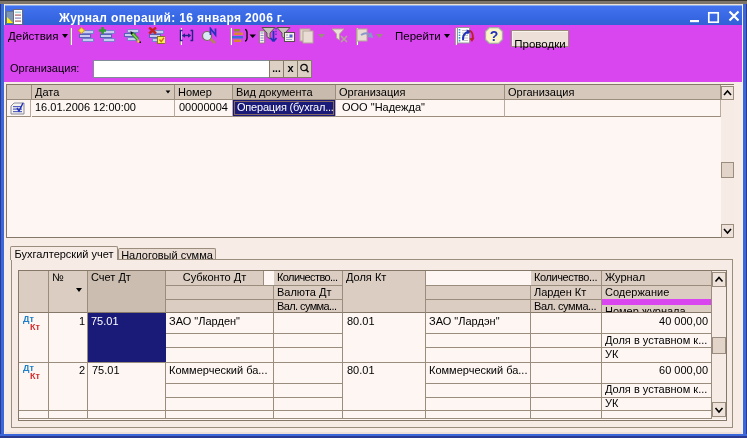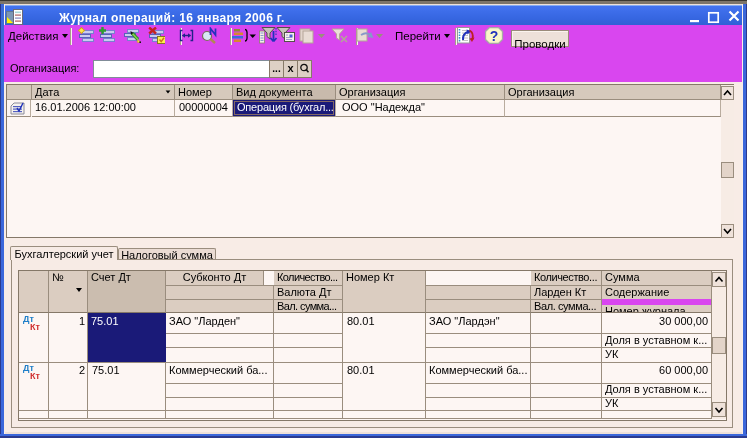--- a/index.html
+++ b/index.html
@@ -243,28 +243,28 @@
 
       <div class="abs gh" style="left:0;top:0;width:30px;height:42px;border-bottom:1px solid #857868;"></div>
       <div class="abs gh" style="left:30px;top:0;width:39px;height:42px;border-bottom:1px solid #857868;">№<div style="position:absolute;right:5px;top:17px;" class="darr"></div></div>
       <div class="abs gh" style="left:69px;top:0;width:78px;height:42px;background:#CBBDAF;border-bottom:1px solid #857868;">Счет Дт</div>
       <div class="abs gh" style="left:147px;top:0;width:98px;height:14px;text-align:center;">Субконто Дт</div>
       <div class="abs gh" style="left:147px;top:14px;width:108px;height:14px;border-top:1px solid #9A8D7E;"></div>
       <div class="abs gh" style="left:147px;top:28px;width:108px;height:14px;border-top:1px solid #9A8D7E;border-bottom:1px solid #857868;"></div>
       <div class="abs gh" style="left:255px;top:0;width:69px;height:14px;letter-spacing:-0.6px;">Количество...</div>
       <div class="abs gh" style="left:255px;top:14px;width:69px;height:14px;border-top:1px solid #9A8D7E;">Валюта Дт</div>
       <div class="abs gh" style="left:255px;top:28px;width:69px;height:14px;border-top:1px solid #9A8D7E;border-bottom:1px solid #857868;letter-spacing:-0.6px;">Вал. сумма...</div>
-      <div class="abs gh" style="left:324px;top:0;width:83px;height:42px;border-bottom:1px solid #857868;">Номер Кт</div>
+      <div class="abs gh" style="left:324px;top:0;width:83px;height:42px;border-bottom:1px solid #857868;">Доля Кт</div>
       <div class="abs gh" style="left:407px;top:16px;width:105px;height:14px;">Субконто Кт</div>
       <div class="abs gh" style="left:407px;top:14px;width:105px;height:14px;border-top:1px solid #9A8D7E;"></div>
       <div class="abs gh" style="left:407px;top:28px;width:105px;height:14px;border-top:1px solid #9A8D7E;border-bottom:1px solid #857868;"></div>
       <div class="abs gh" style="left:512px;top:0;width:71px;height:14px;letter-spacing:-0.4px;">Количество...</div>
       <div class="abs gh" style="left:512px;top:14px;width:71px;height:14px;border-top:1px solid #9A8D7E;">Ларден Кт</div>
       <div class="abs gh" style="left:512px;top:28px;width:71px;height:14px;border-top:1px solid #9A8D7E;border-bottom:1px solid #857868;letter-spacing:-0.4px;">Вал. сумма...</div>
-      <div class="abs gh" style="left:583px;top:0;width:109px;height:14px;border-right:none;">Сумма</div>
+      <div class="abs gh" style="left:583px;top:0;width:109px;height:14px;border-right:none;">Журнал</div>
       <div class="abs gh" style="left:583px;top:14px;width:109px;height:14px;border-top:1px solid #9A8D7E;border-right:none;">Содержание</div>
       <div class="abs gh" style="left:583px;top:28px;width:109px;height:14px;border-top:6px solid #d946ef;border-bottom:1px solid #857868;border-right:none;">Номер журнала</div>
 
       <div class="abs" style="left:29px;top:42px;width:1px;height:106px;background:#9A8D7E;"></div>
       <div class="abs" style="left:68px;top:42px;width:1px;height:106px;background:#9A8D7E;"></div>
       <div class="abs" style="left:146px;top:42px;width:1px;height:106px;background:#9A8D7E;"></div>
       <div class="abs" style="left:254px;top:42px;width:1px;height:106px;background:#9A8D7E;"></div>
       <div class="abs" style="left:323px;top:42px;width:1px;height:106px;background:#9A8D7E;"></div>
       <div class="abs" style="left:406px;top:42px;width:1px;height:106px;background:#9A8D7E;"></div>
       <div class="abs" style="left:511px;top:42px;width:1px;height:106px;background:#9A8D7E;"></div>
@@ -284,21 +284,21 @@
       <div class="abs hline" style="left:407px;top:112px;width:285px;"></div>
       <div class="abs hline" style="left:407px;top:126px;width:285px;"></div>
 
       <div class="abs" style="left:69px;top:42px;width:78px;height:49px;background:#1A1A78;color:#fff;font-size:11px;padding:2px 3px;">75.01</div>
 
       <div class="abs dtkt" style="left:4px;top:44px;"><span style="color:#1E7EC8;font-weight:bold;font-size:9px;">Дт</span><br><span style="color:#D03030;font-weight:bold;font-size:9px;margin-left:7px;">Кт</span></div>
       <div class="abs gc" style="left:30px;top:42px;width:39px;height:20px;text-align:right;border:none;padding-top:2px;">1</div>
       <div class="abs gc" style="left:147px;top:42px;width:110px;height:20px;border:none;padding-top:2px;">ЗАО "Ларден"</div>
       <div class="abs gc" style="left:324px;top:42px;width:83px;height:20px;border:none;padding-top:2px;padding-left:4px;">80.01</div>
       <div class="abs gc" style="left:407px;top:42px;width:105px;height:20px;border:none;padding-top:2px;">ЗАО "Лардэн"</div>
-      <div class="abs gc" style="left:583px;top:42px;width:109px;height:20px;text-align:right;border:none;padding-top:2px;">30 000,00</div>
+      <div class="abs gc" style="left:583px;top:42px;width:109px;height:20px;text-align:right;border:none;padding-top:2px;">40 000,00</div>
       <div class="abs gc" style="left:583px;top:63px;width:109px;height:13px;border:none;">Доля в уставном к...</div>
       <div class="abs gc" style="left:583px;top:77px;width:109px;height:13px;border:none;">УК</div>
 
       <div class="abs dtkt" style="left:4px;top:93px;"><span style="color:#1E7EC8;font-weight:bold;font-size:9px;">Дт</span><br><span style="color:#D03030;font-weight:bold;font-size:9px;margin-left:7px;">Кт</span></div>
       <div class="abs gc" style="left:30px;top:91px;width:39px;height:20px;text-align:right;border:none;padding-top:2px;">2</div>
       <div class="abs gc" style="left:69px;top:91px;width:78px;height:20px;border:none;padding-top:2px;padding-left:4px;">75.01</div>
       <div class="abs gc" style="left:147px;top:91px;width:110px;height:20px;border:none;padding-top:2px;">Коммерческий ба...</div>
       <div class="abs gc" style="left:324px;top:91px;width:83px;height:20px;border:none;padding-top:2px;padding-left:4px;">80.01</div>
       <div class="abs gc" style="left:407px;top:91px;width:105px;height:20px;border:none;padding-top:2px;">Коммерческий ба...</div>
       <div class="abs gc" style="left:583px;top:91px;width:109px;height:20px;text-align:right;border:none;padding-top:2px;">60 000,00</div>

